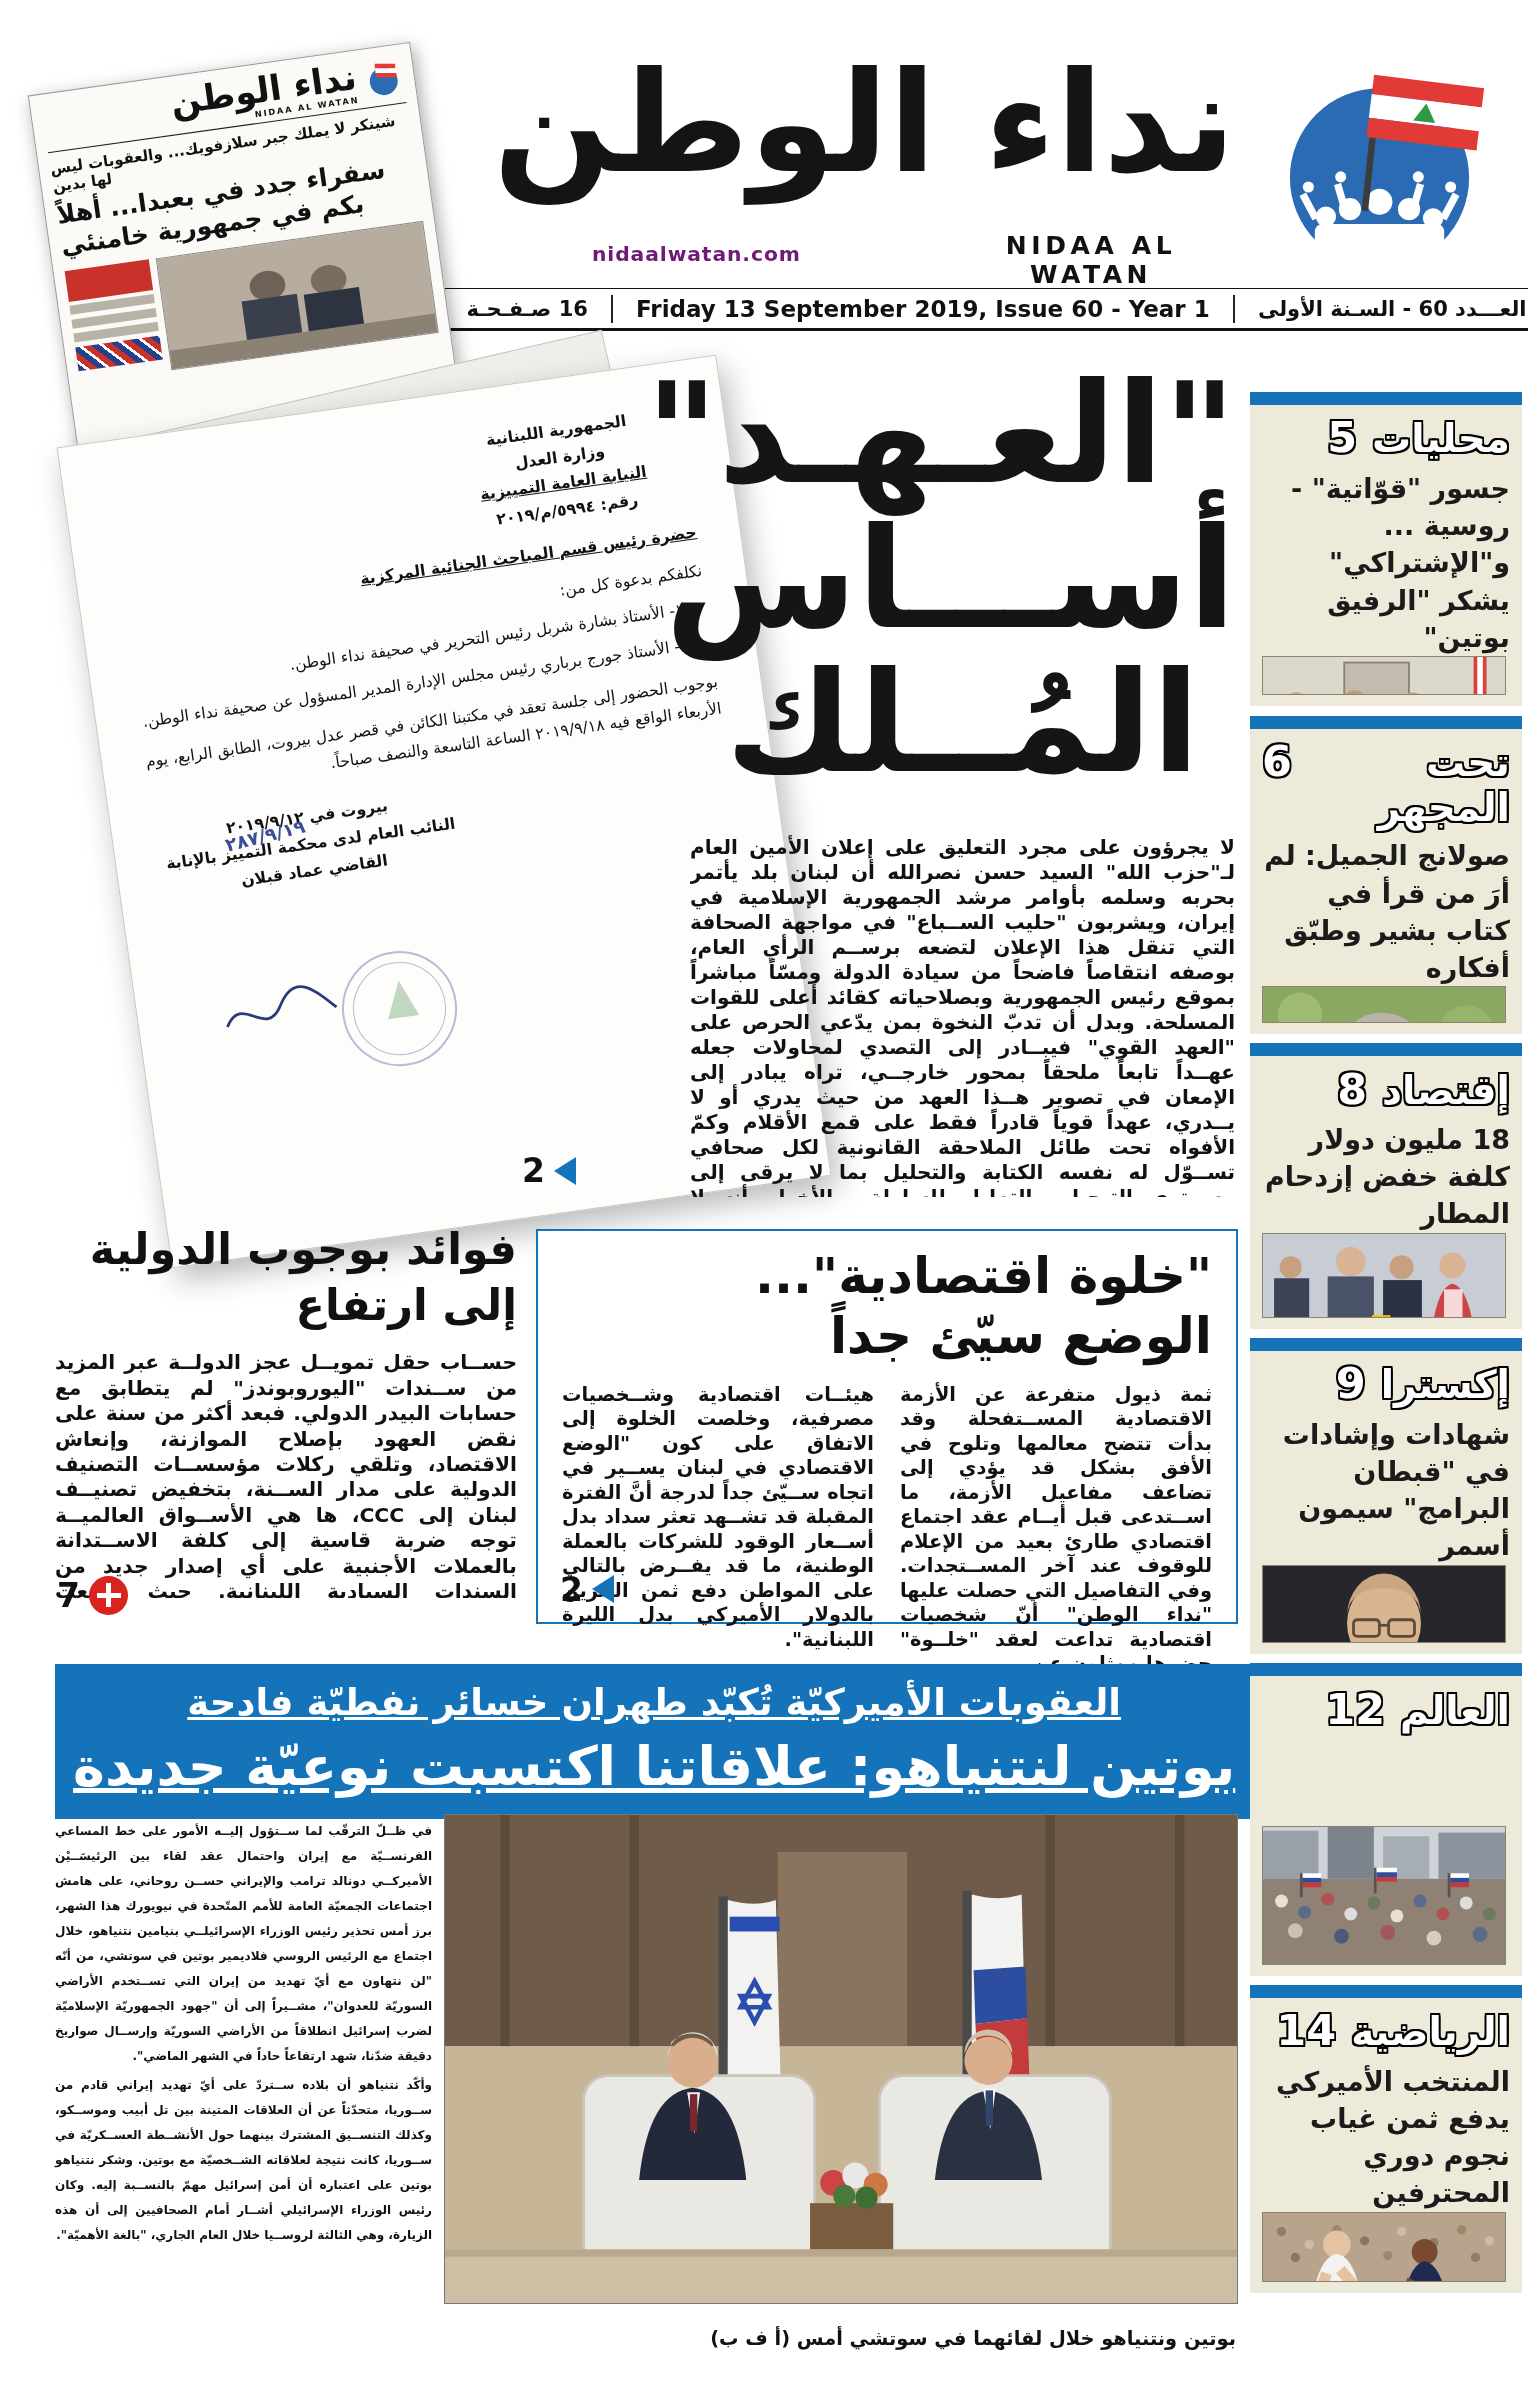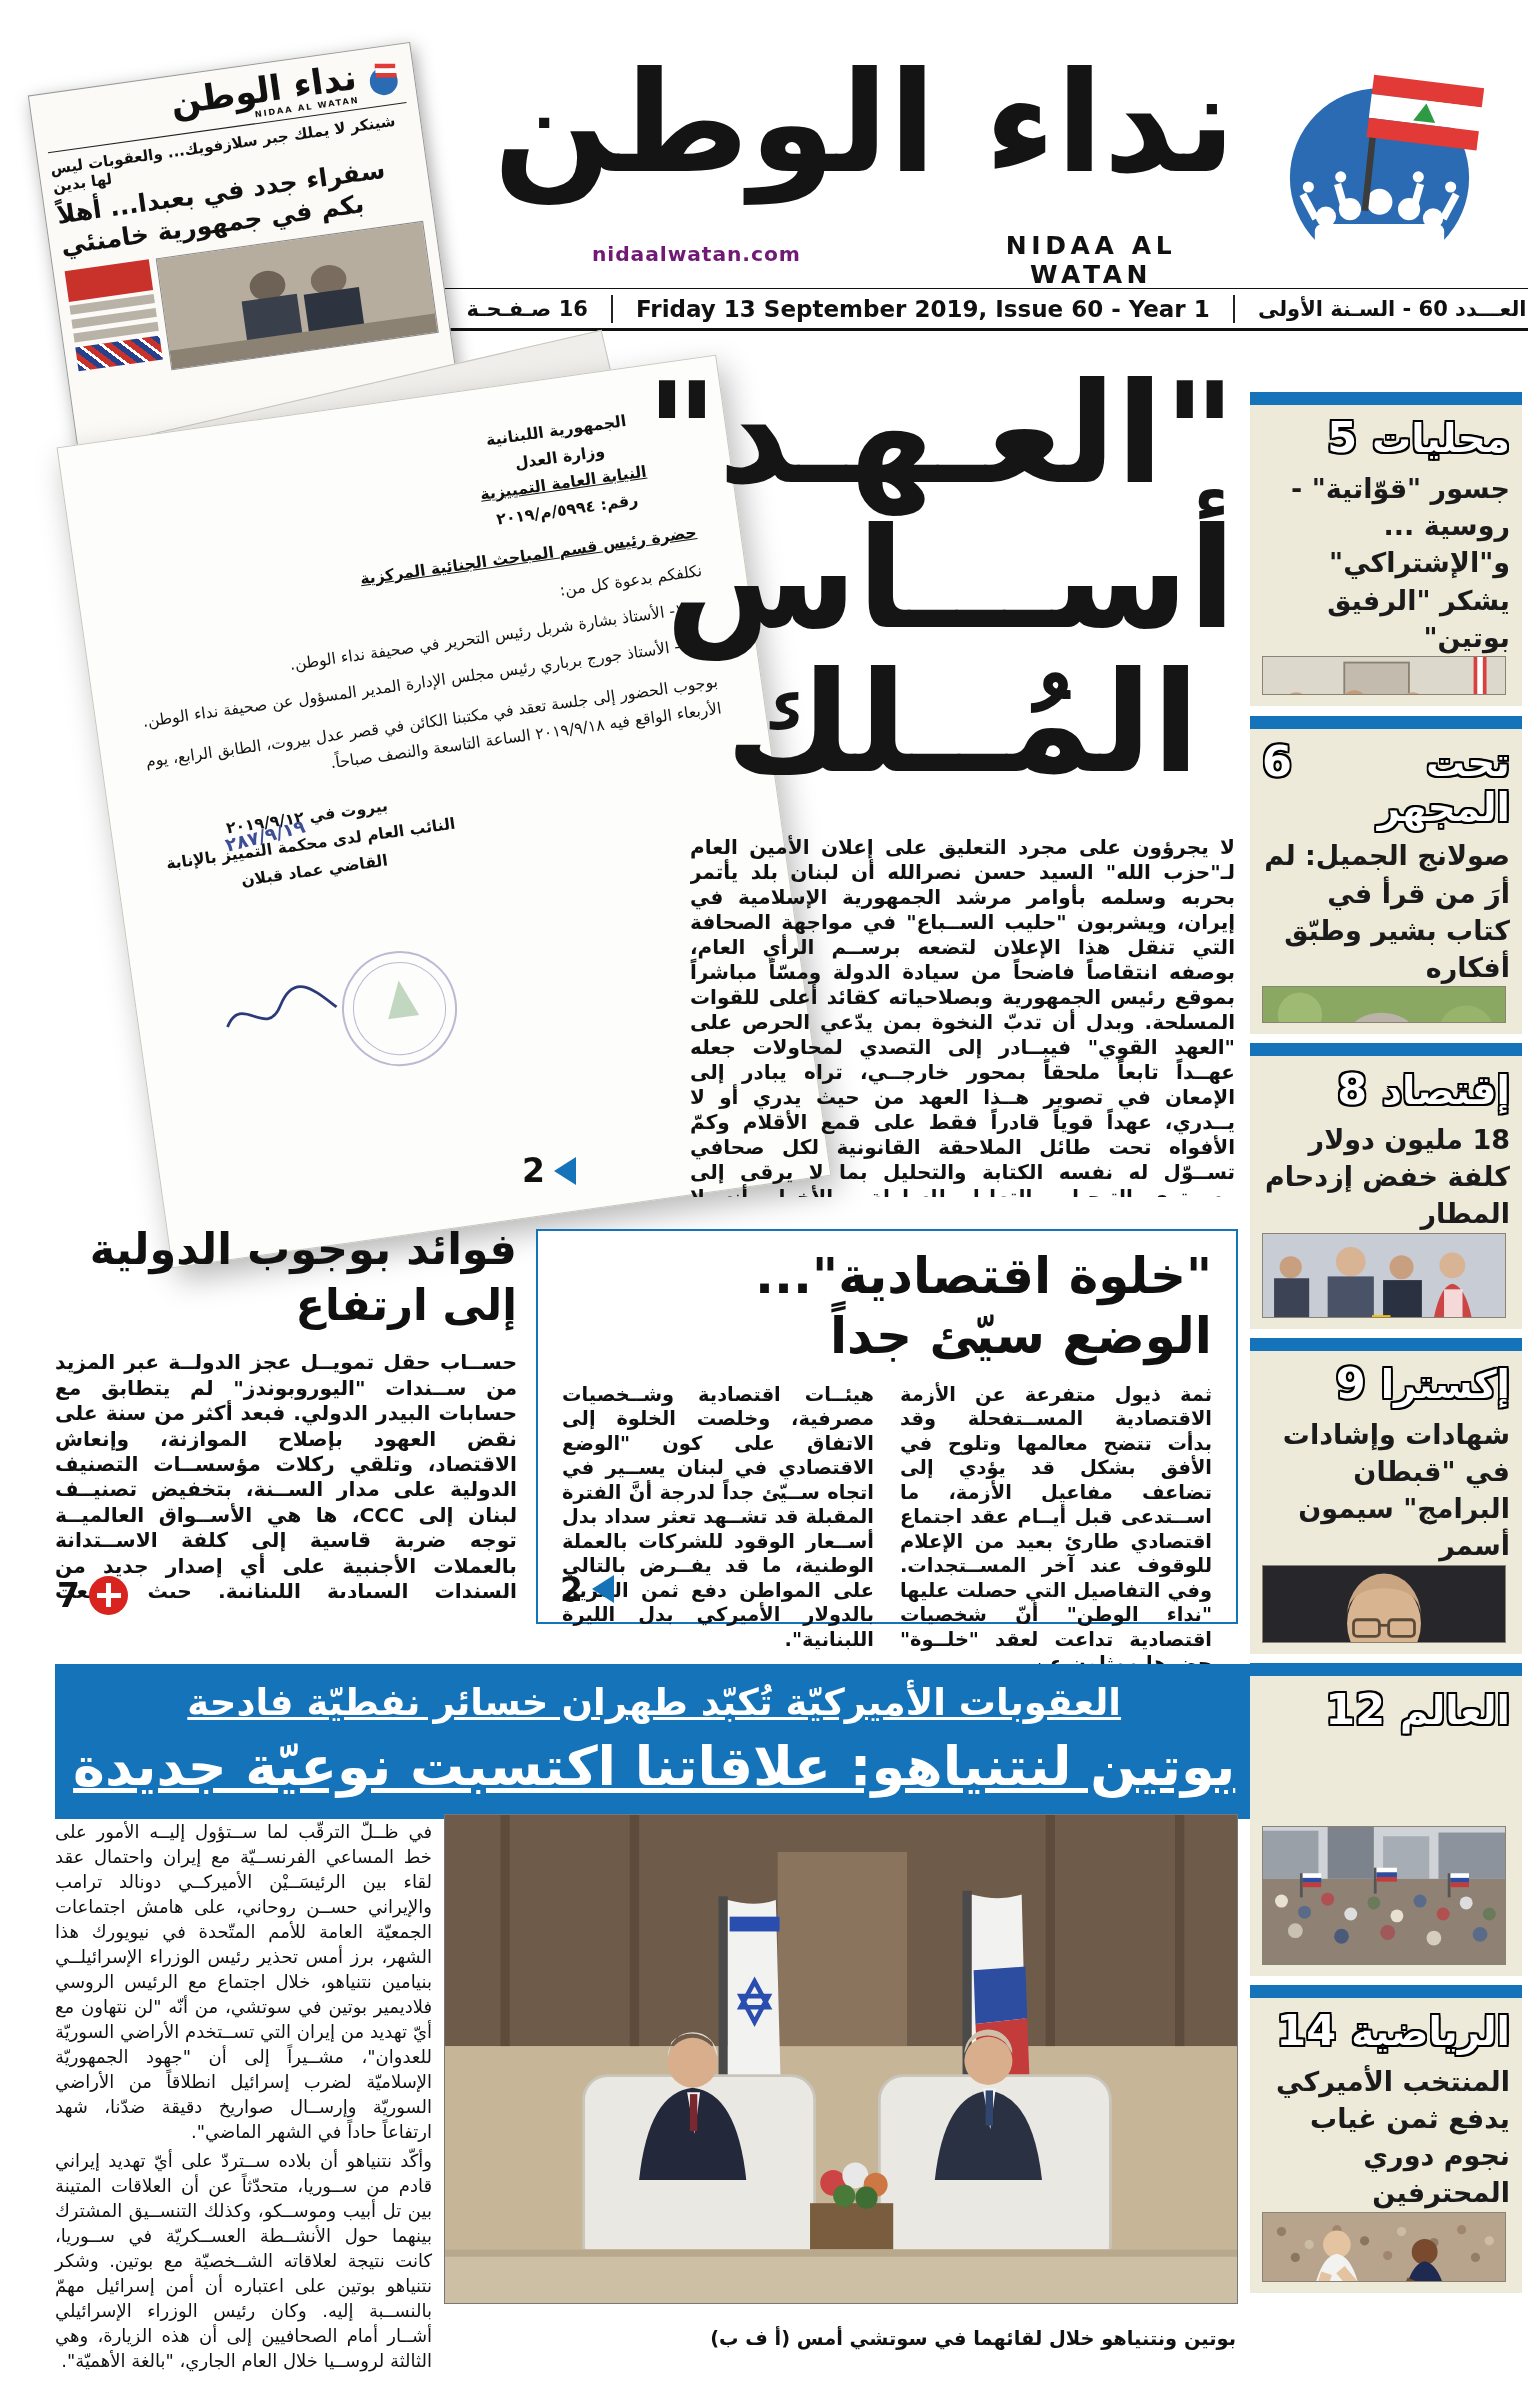--- a/index.html
+++ b/index.html
@@ -57,21 +57,21 @@
   .loans-head{font-size:43px;font-weight:900;line-height:1.3;text-align:right;}
   .loans-body{font-size:20.3px;font-weight:700;line-height:25.4px;}
   .ebox{border:2.8px solid #1573b9;background:#fff;padding:15px 24px 16.6px;}
   .ebox-head{font-size:50px;font-weight:900;line-height:1.2;text-align:right;}
   .ebox-cols{display:flex;direction:rtl;gap:26px;margin-top:16.6px;}
   .ebox-col{flex:1;font-size:19.4px;font-weight:700;line-height:24.5px;}
   
   .banner{background:#1573b9;color:#fff;text-align:center;padding:15px 9.2px 18.5px;}
   .banner .b1{font-size:37px;font-weight:700;line-height:1.3;}
   .banner .b2{font-size:54px;font-weight:900;line-height:1.25;margin-top:5.5px;}
-  .story-body{font-size:18px;font-weight:400;line-height:25px;}
+  .story-body{font-size:12px;font-weight:700;line-height:25px;}
   .caption{font-size:19.4px;font-weight:700;text-align:right;margin-top:20px;}
   .photo-frame{border:0.9px solid #777;}
   
   .sidebar{position:absolute;left:1250px;top:392px;width:272px;}
   .sec .bar{height:13px;background:#1573b9;}
   .sec .content{background:#edead9;padding:7.4px 12px 11px;display:flex;flex-direction:column;margin-bottom:9.2px;}
   .sec-title{display:flex;direction:rtl;align-items:baseline;gap:15px;}
   .outl{color:#fff;font-weight:900;
         text-shadow:-1.8px -1.8px 0 #000,1.8px -1.8px 0 #000,-1.8px 1.8px 0 #000,1.8px 1.8px 0 #000,0 -1.8px 0 #000,0 1.8px 0 #000,-1.8px 0 0 #000,1.8px 0 0 #000;}
   .sec-title .t{font-size:39px;}

